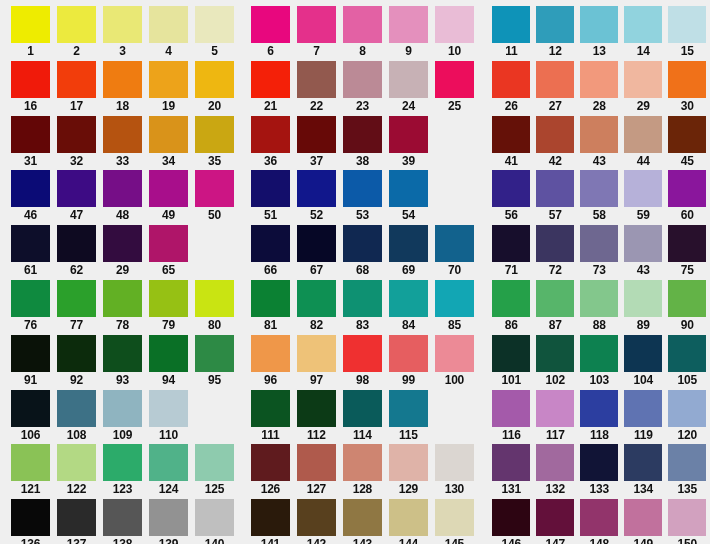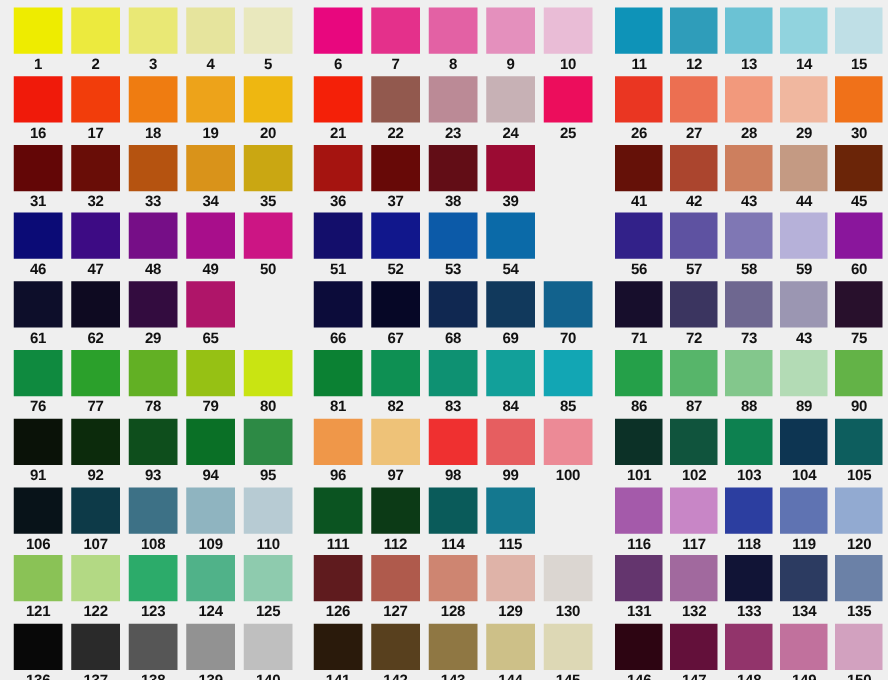--- a/index.html
+++ b/index.html
@@ -532,24 +532,20 @@
         </div>
       </div>
     </div>
     <div class="palette-row">
       <div class="palette-group group-0">
         <div class="swatch-cell">
           <div class="swatch-chip" style="background: rgb(8, 19, 25);"></div>
           <div class="swatch-label">106</div>
         </div>
         <div class="swatch-cell">
-          <div class="swatch-chip" style="background: rgb(13, 58, 72);"></div>
-          <div class="swatch-label">107</div>
-        </div>
-        <div class="swatch-cell">
           <div class="swatch-chip" style="background: rgb(61, 113, 134);"></div>
           <div class="swatch-label">108</div>
         </div>
         <div class="swatch-cell">
           <div class="swatch-chip" style="background: rgb(143, 180, 192);"></div>
           <div class="swatch-label">109</div>
         </div>
         <div class="swatch-cell">
           <div class="swatch-chip" style="background: rgb(183, 203, 211);"></div>
           <div class="swatch-label">110</div>

